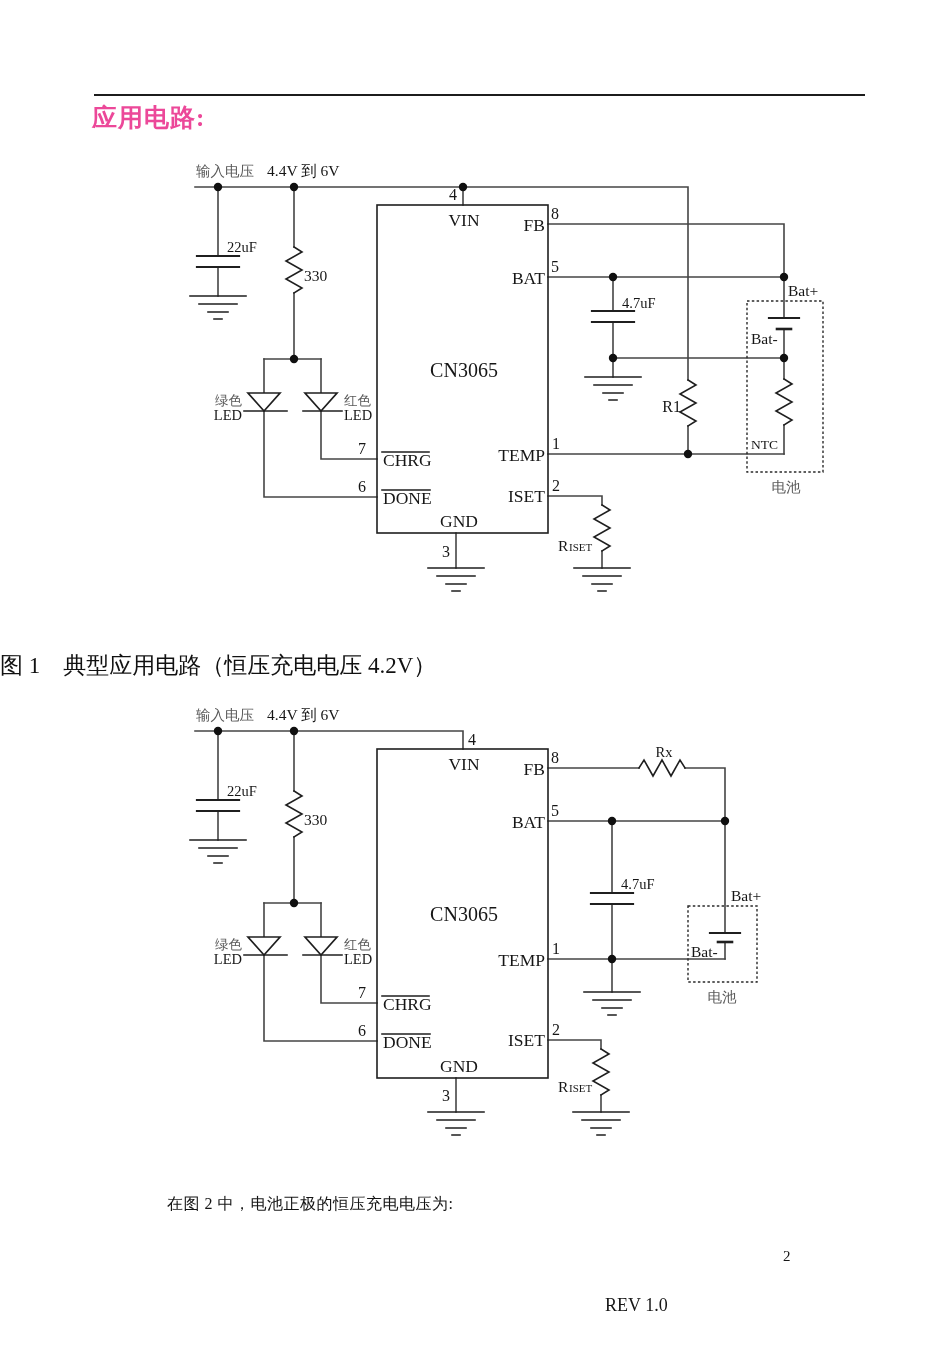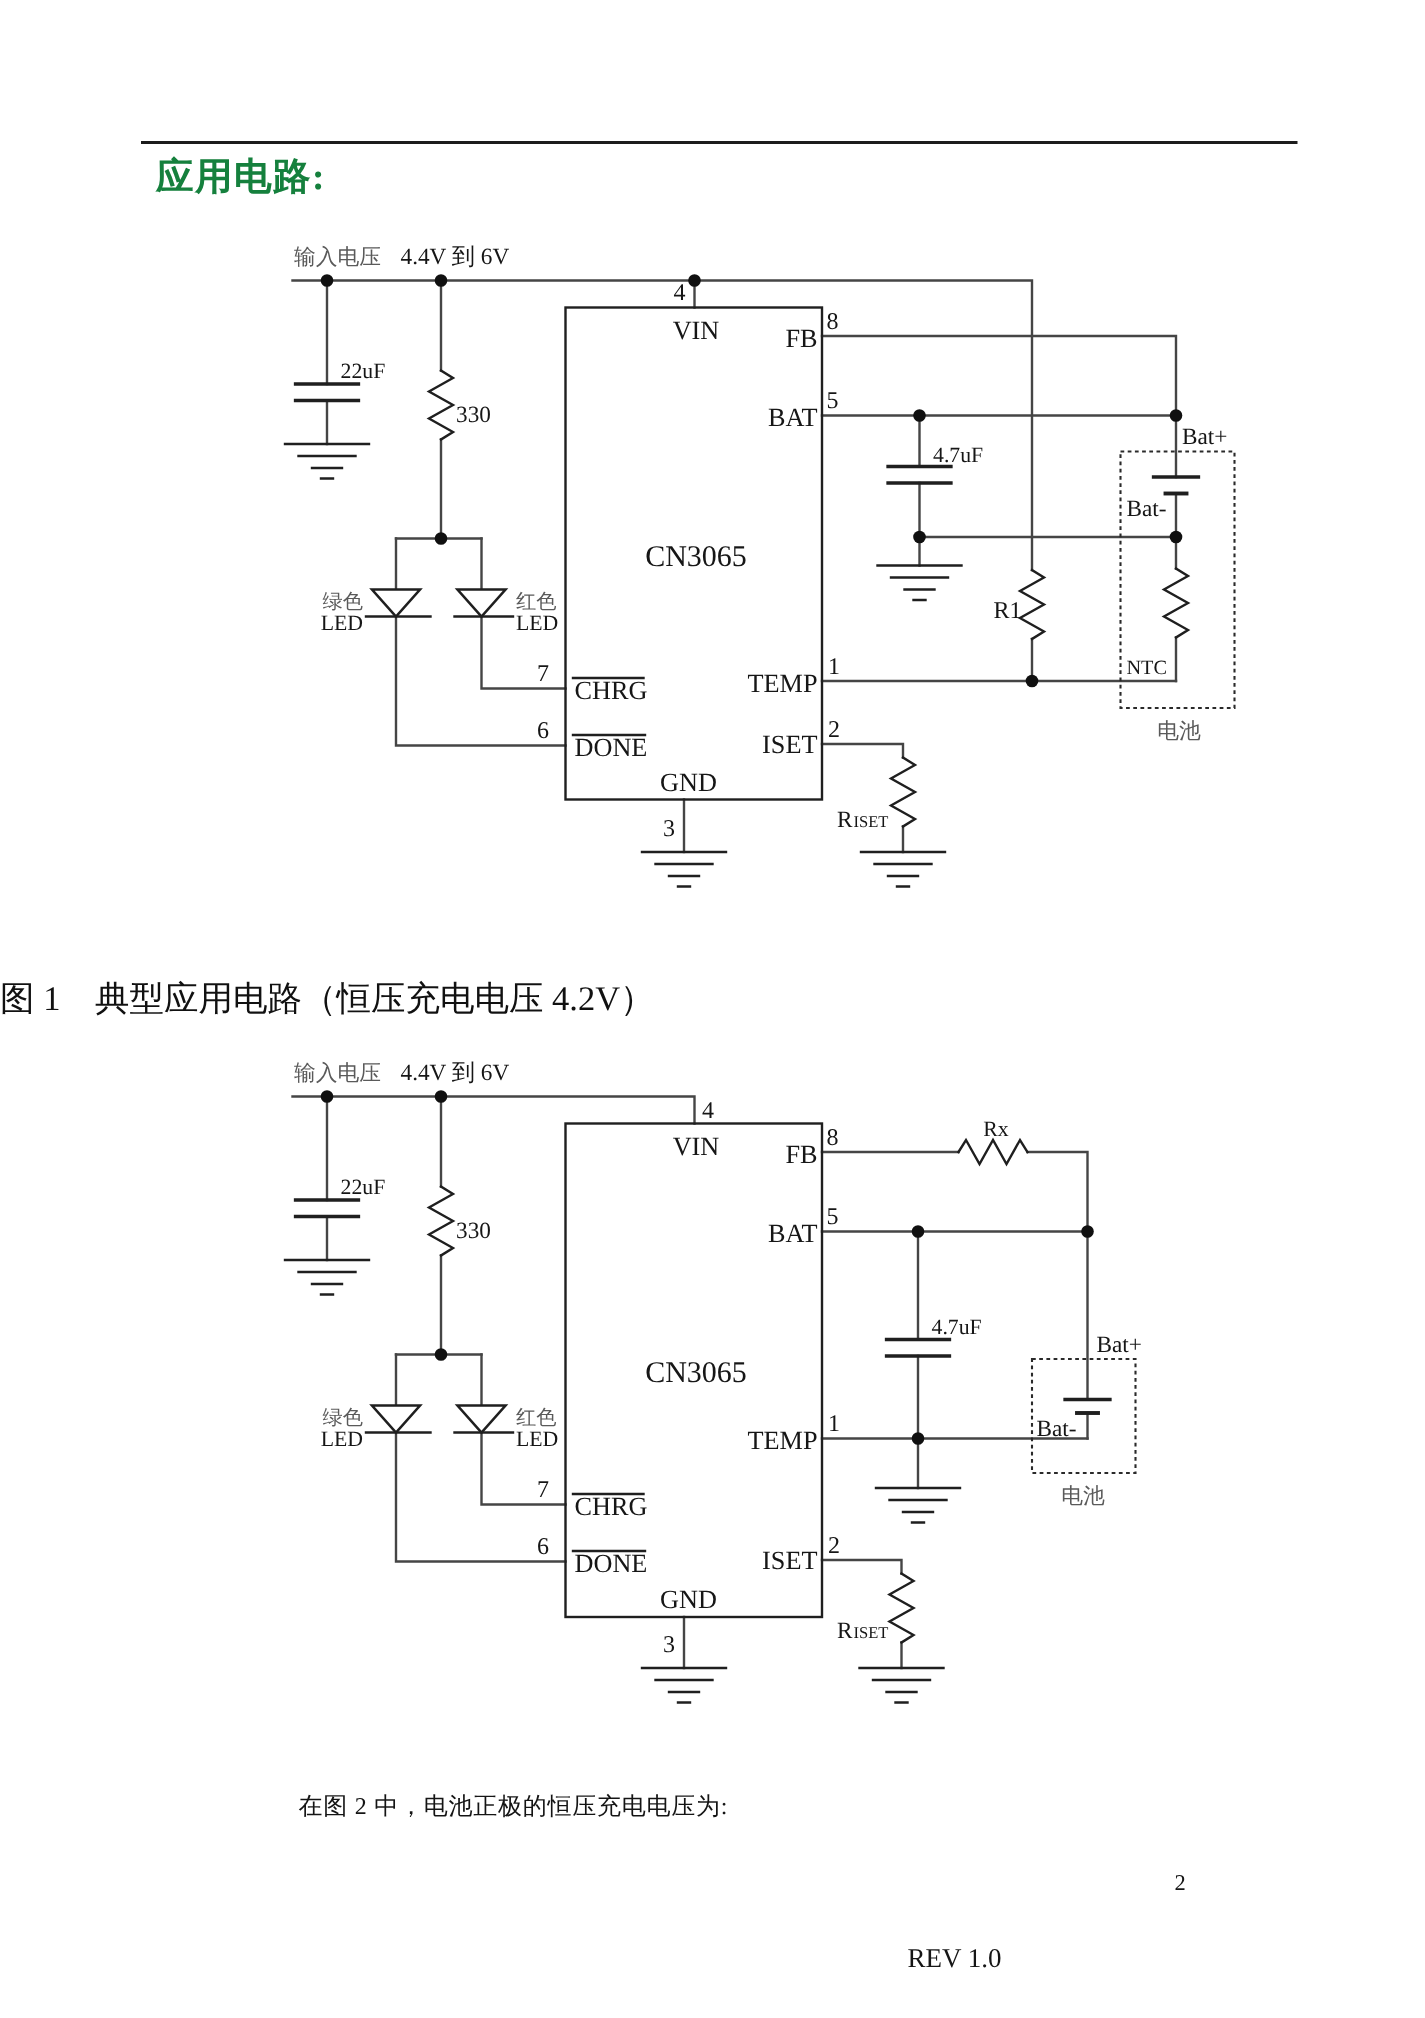--- a/index.html
+++ b/index.html
@@ -1,35 +1,35 @@
 <!DOCTYPE html>
 <html><head>
 <meta charset="utf-8">
 <style>
   html,body{margin:0;padding:0;background:#fff;}
   .page{position:relative;width:950px;height:1345px;background:#fff;overflow:hidden;
         font-family:"Liberation Serif","DejaVu Serif",serif;color:#161616;}
   .top-rule{position:absolute;left:94px;top:94px;width:771px;height:2px;background:#1c1c1c;}
-  .heading{position:absolute;left:104px;top:101px;margin:0;font-size:25px;font-weight:bold;
-           letter-spacing:1px;color:#15803d;}
+  .heading{position:absolute;left:92px;top:101px;margin:0;font-size:25px;font-weight:bold;
+           letter-spacing:1px;color:#ec4899;}
   svg.fig{position:absolute;left:0;}
   .w{stroke:#454545;stroke-width:1.6;fill:none;stroke-linecap:square;}
   .c{stroke:#1f1f1f;stroke-width:1.6;fill:none;stroke-linecap:square;}
   .plate{stroke:#1f1f1f;stroke-width:2.2;fill:none;stroke-linecap:square;}
   .sp{stroke:#1f1f1f;stroke-width:2.6;fill:none;stroke-linecap:square;}
   .box{fill:none;stroke:#2a2a2a;stroke-width:1.4;stroke-dasharray:2.5 2.3;}
   .dot{fill:#101010;stroke:none;}
   .led{fill:#ffffff;stroke:#1f1f1f;stroke-width:1.7;}
   text{fill:#161616;font-family:"Liberation Serif","DejaVu Serif",serif;}
   .t11{font-size:11px;}.t13{font-size:13.5px;}.t14{font-size:14.5px;}
   .t15{font-size:15.5px;}.t16{font-size:16px;}.t17{font-size:17.5px;}.t20{font-size:20px;}
   .gray{fill:#5a5a5a;}
   .mid{text-anchor:middle;}.end{text-anchor:end;}
   .caption{position:absolute;left:0;width:950px;text-align:left;font-size:23px;color:#111;}
-  .note{position:absolute;left:167px;top:1194px;font-size:16px;letter-spacing:0.5px;color:#141414;margin-left:32px;}
+  .note{position:absolute;left:167px;top:1194px;font-size:16px;letter-spacing:0.5px;color:#141414;}
   .formula{position:absolute;left:301px;top:1215px;font-size:21px;color:#2b2b2b;
            font-family:"Liberation Sans","DejaVu Sans",sans-serif;}
   .formula sup{font-size:13px;}
   .footer-rev{position:absolute;left:605px;top:1247px;font-size:18px;margin-top:48px;}
   .footer-page{position:absolute;left:783px;top:1248px;font-size:15px;}
 </style>
 </head>
 <body>
 
 <div class="page">

